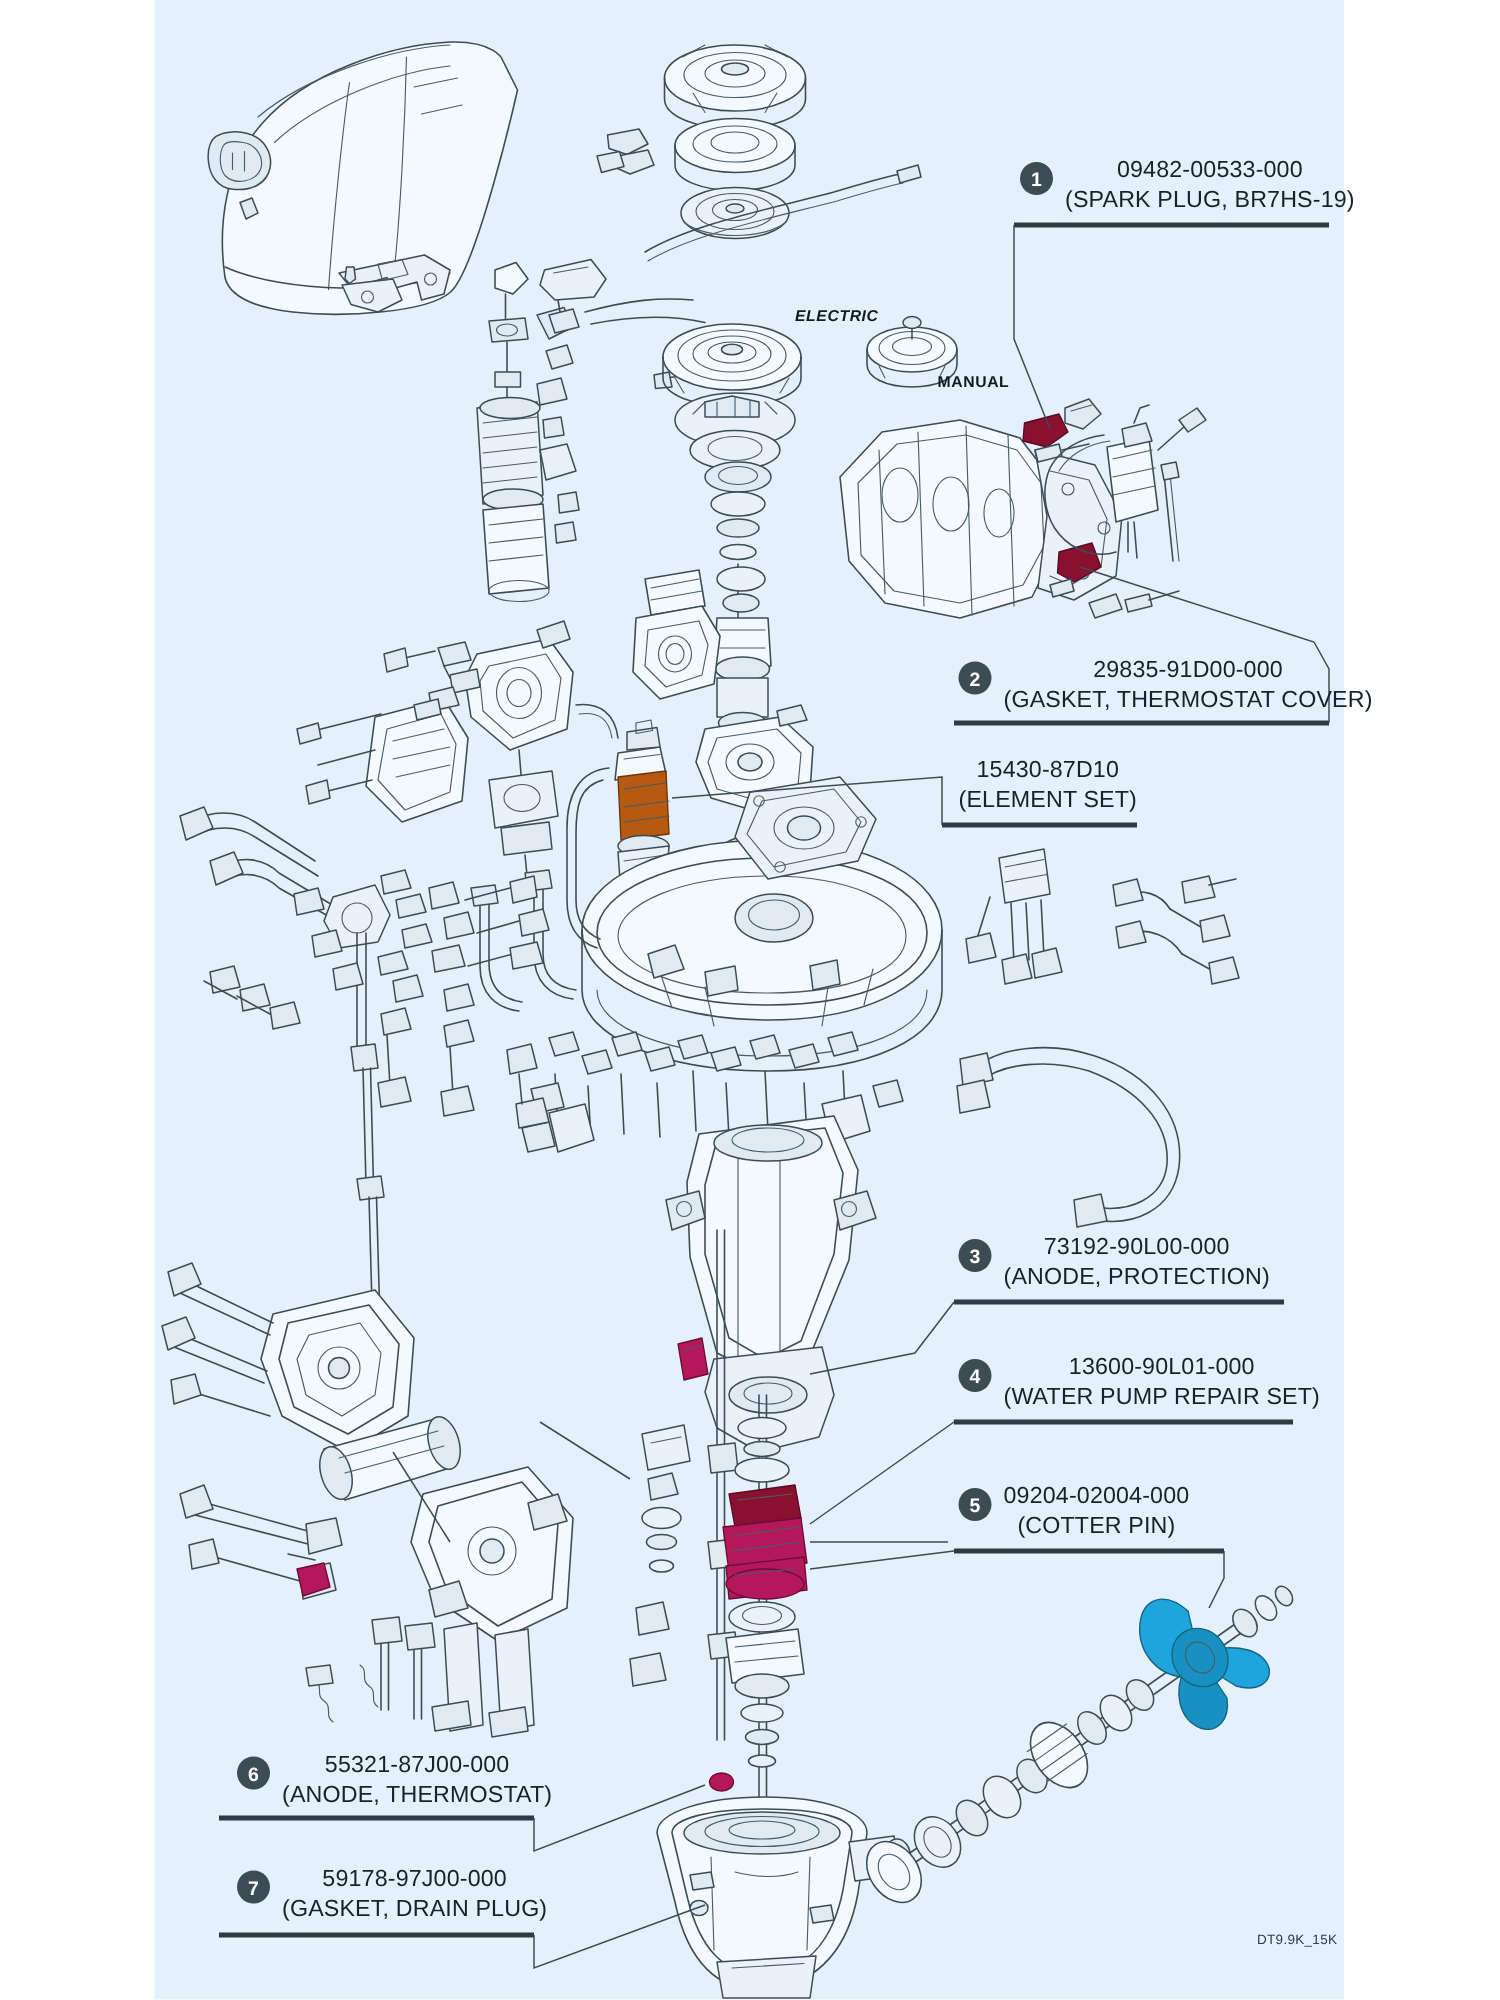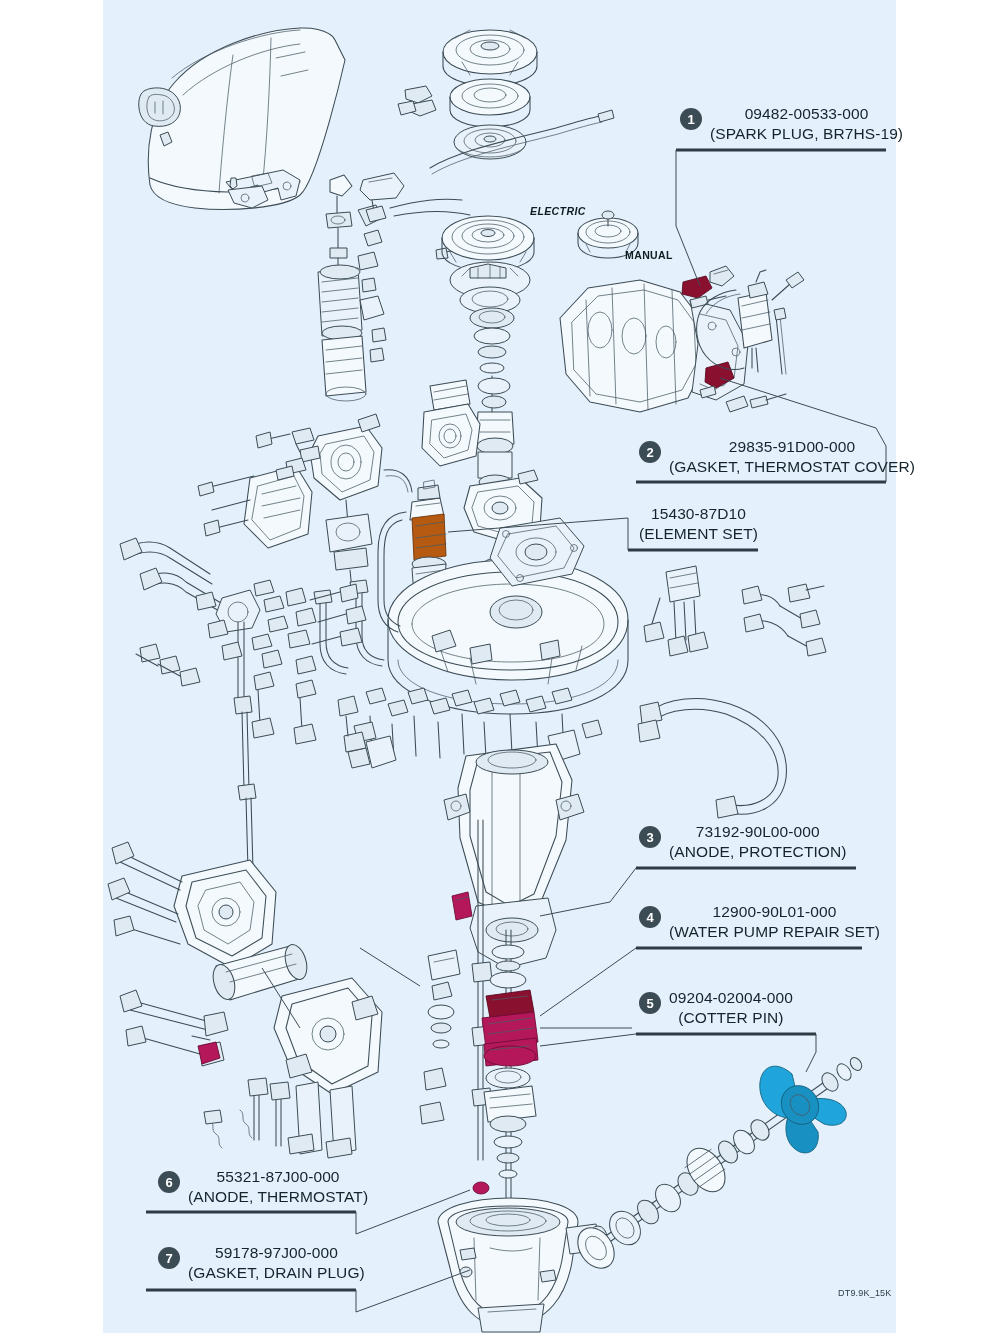--- a/index.html
+++ b/index.html
@@ -714,21 +714,21 @@
     <div class="badge">3</div>
     <div class="txt">
       <span class="l1">73192-90L00-000</span>
       <span class="l2">(ANODE, PROTECTION)</span>
     </div>
   </div>
 
   <div class="callout" style="left:639px;top:902px;">
     <div class="badge">4</div>
     <div class="txt">
-      <span class="l1">12900-90L01-000</span>
+      <span class="l1">13600-90L01-000</span>
       <span class="l2">(WATER PUMP REPAIR SET)</span>
     </div>
   </div>
 
   <div class="callout" style="left:639px;top:988px;">
     <div class="badge">5</div>
     <div class="txt">
       <span class="l1">09204-02004-000</span>
       <span class="l2">(COTTER PIN)</span>
     </div>

